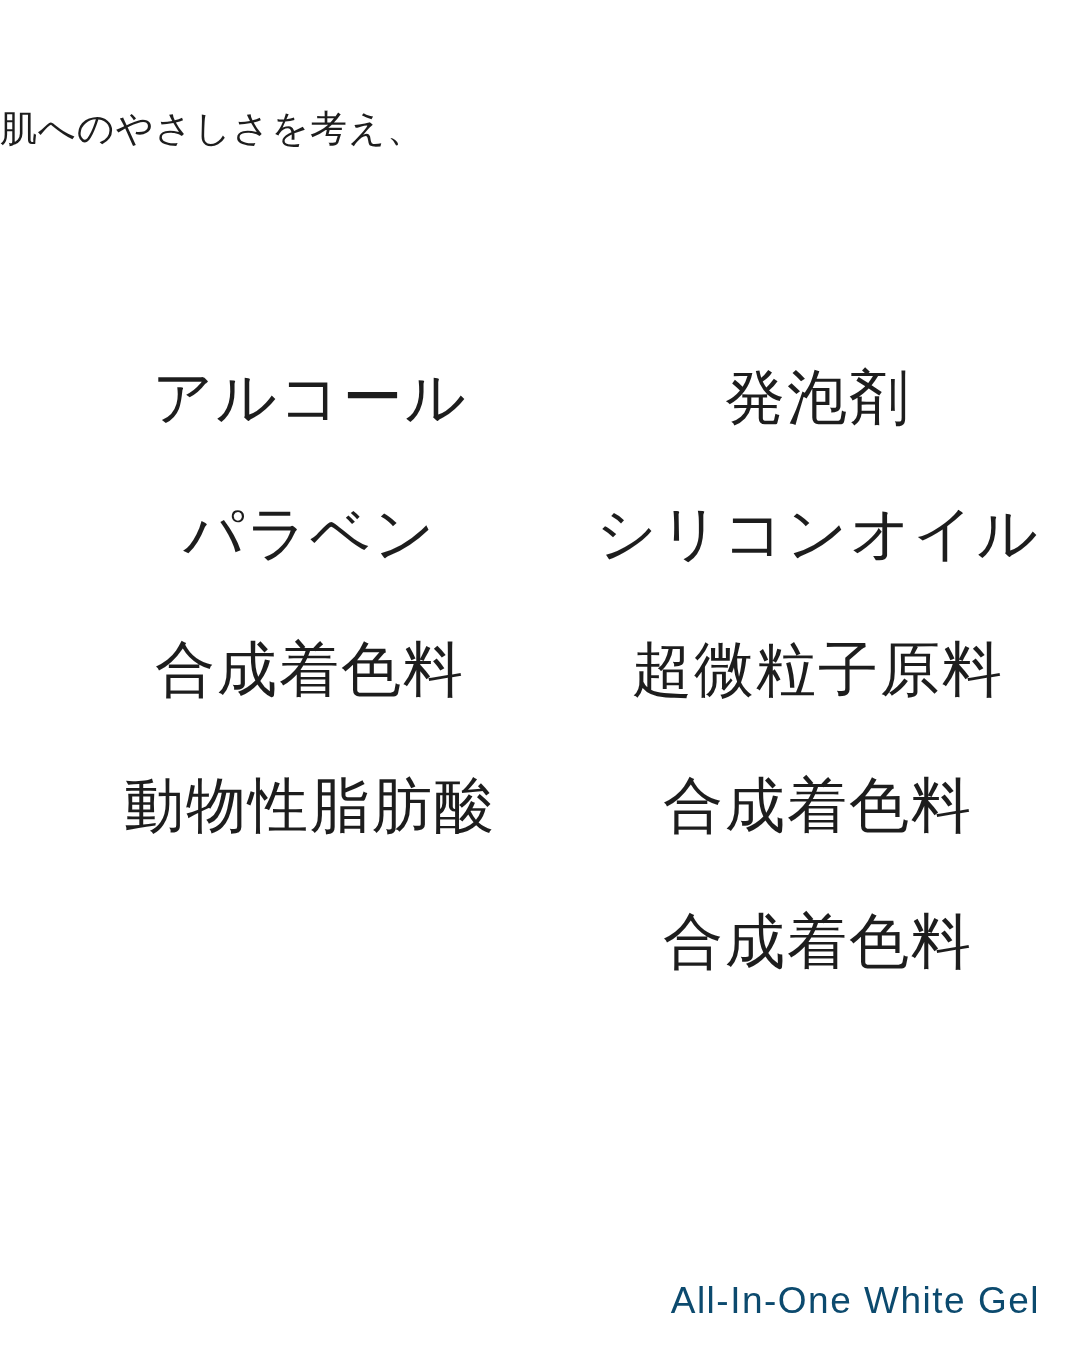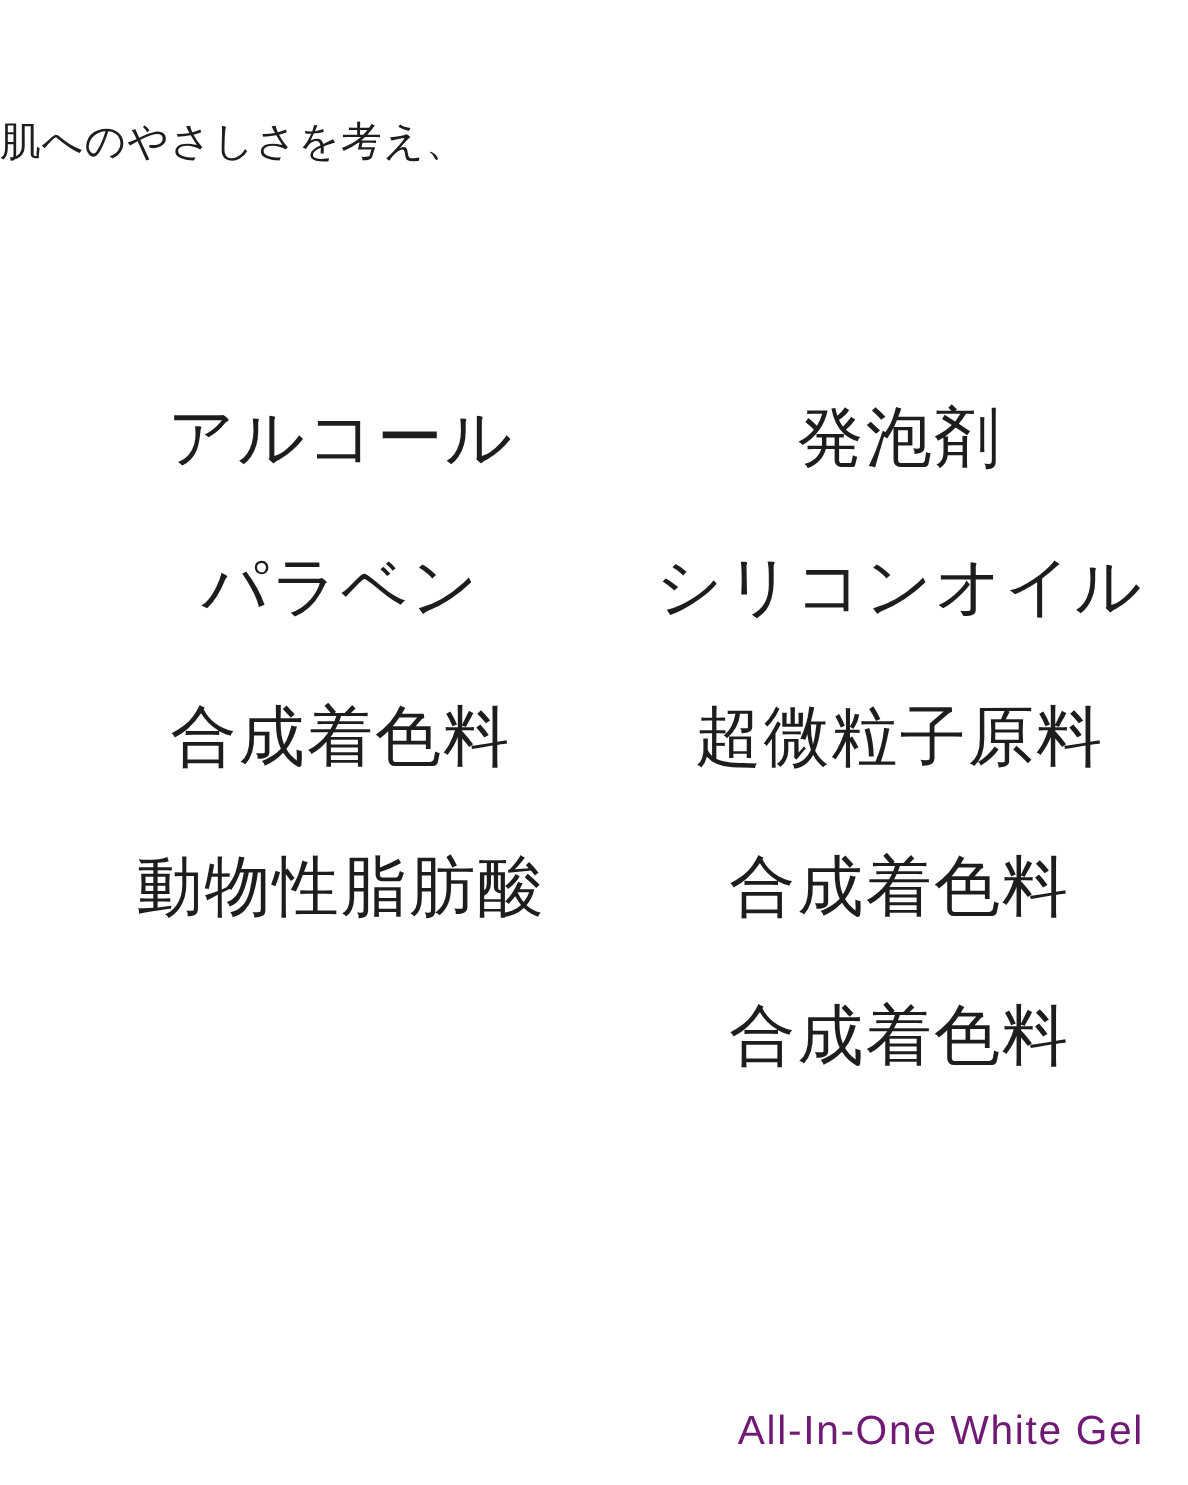--- a/index.html
+++ b/index.html
@@ -43,21 +43,21 @@
     font-weight: 400;
     letter-spacing: 2px;
   }
   .footer {
     position: absolute;
     right: 40px;
     bottom: 28px;
     font-size: 37px;
     font-weight: 300;
     letter-spacing: 1.5px;
-    color: #701a75;
+    color: #0c4a6e;
   }
 </style>
 </head>
 <body>
 
 <div class="header">
   <div>肌へのやさしさを考え、</div>
 </div>
 
 <div class="col col-left">

